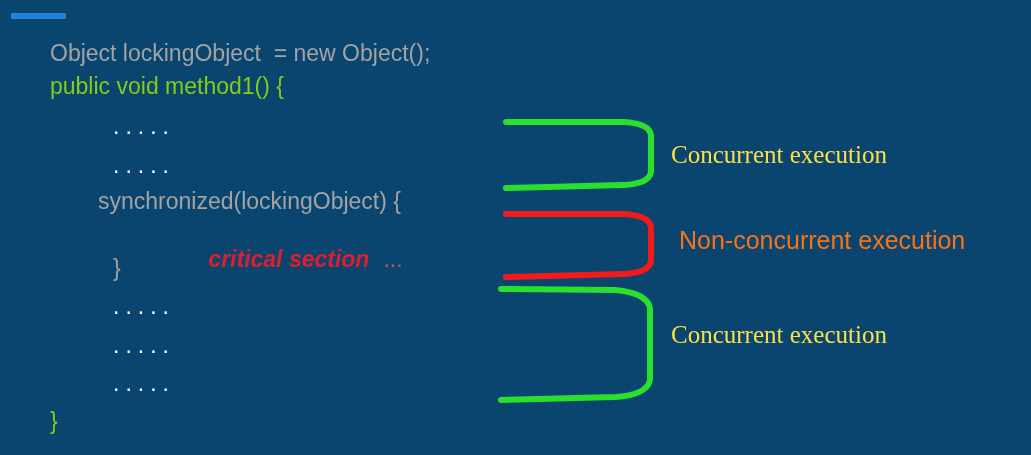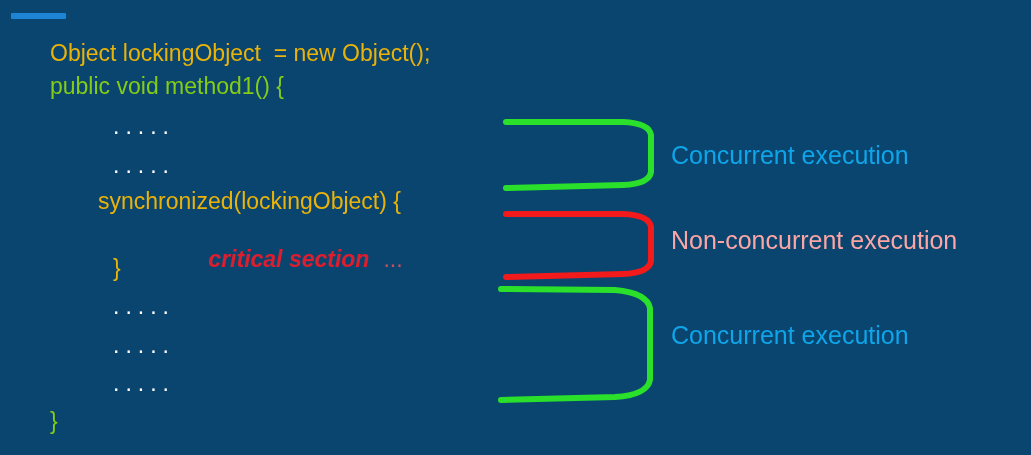--- a/index.html
+++ b/index.html
@@ -37,21 +37,21 @@
     top: 42px;
     width: 470px;
   }
   .code-line {
     font-family: "Liberation Sans", sans-serif;
     font-size: 23px;
     line-height: 1.0;
     white-space: pre;
     letter-spacing: 0px;
   }
-  .c-cyan  { color: #eab308; }
+  .c-cyan  { color: #a3a3a3; }
   .c-white { color: #84cc16; }
   .c-red   { color: #dd1e2e; font-style: italic; font-weight: bold; }
   .c-red-faded { color: #c8505a; font-style: normal; font-weight: normal; }
 
   .ln1 { position:absolute; left:0px;  top:0px;   }
   .ln2 { position:absolute; left:0px;  top:33px;  }
   .ln3 { position:absolute; left:63px; top:73px;  }
   .ln4 { position:absolute; left:63px; top:112px; }
   .ln5 { position:absolute; left:48px; top:148px; }
   .ln6 { position:absolute; left:120px;top:183px; }
@@ -74,22 +74,22 @@
     overflow: visible;
   }
 
   
   .ann-label {
     position: absolute;
     font-family: "Liberation Sans", sans-serif;
     font-size: 25px;
     white-space: nowrap;
   }
-  .lbl-green { color: #0ea5e9; }
-  .lbl-red   { color: #fca5a5; }
+  .lbl-green { color: #fde047; font-family: Liberation Serif, serif; }
+  .lbl-red   { color: #f97316; margin-left: 8px; }
 </style>
 </head>
 <body>
 
 <div class="slide">
 
   <div class="accent-rule"></div>
 
   <div class="code-block">
 

